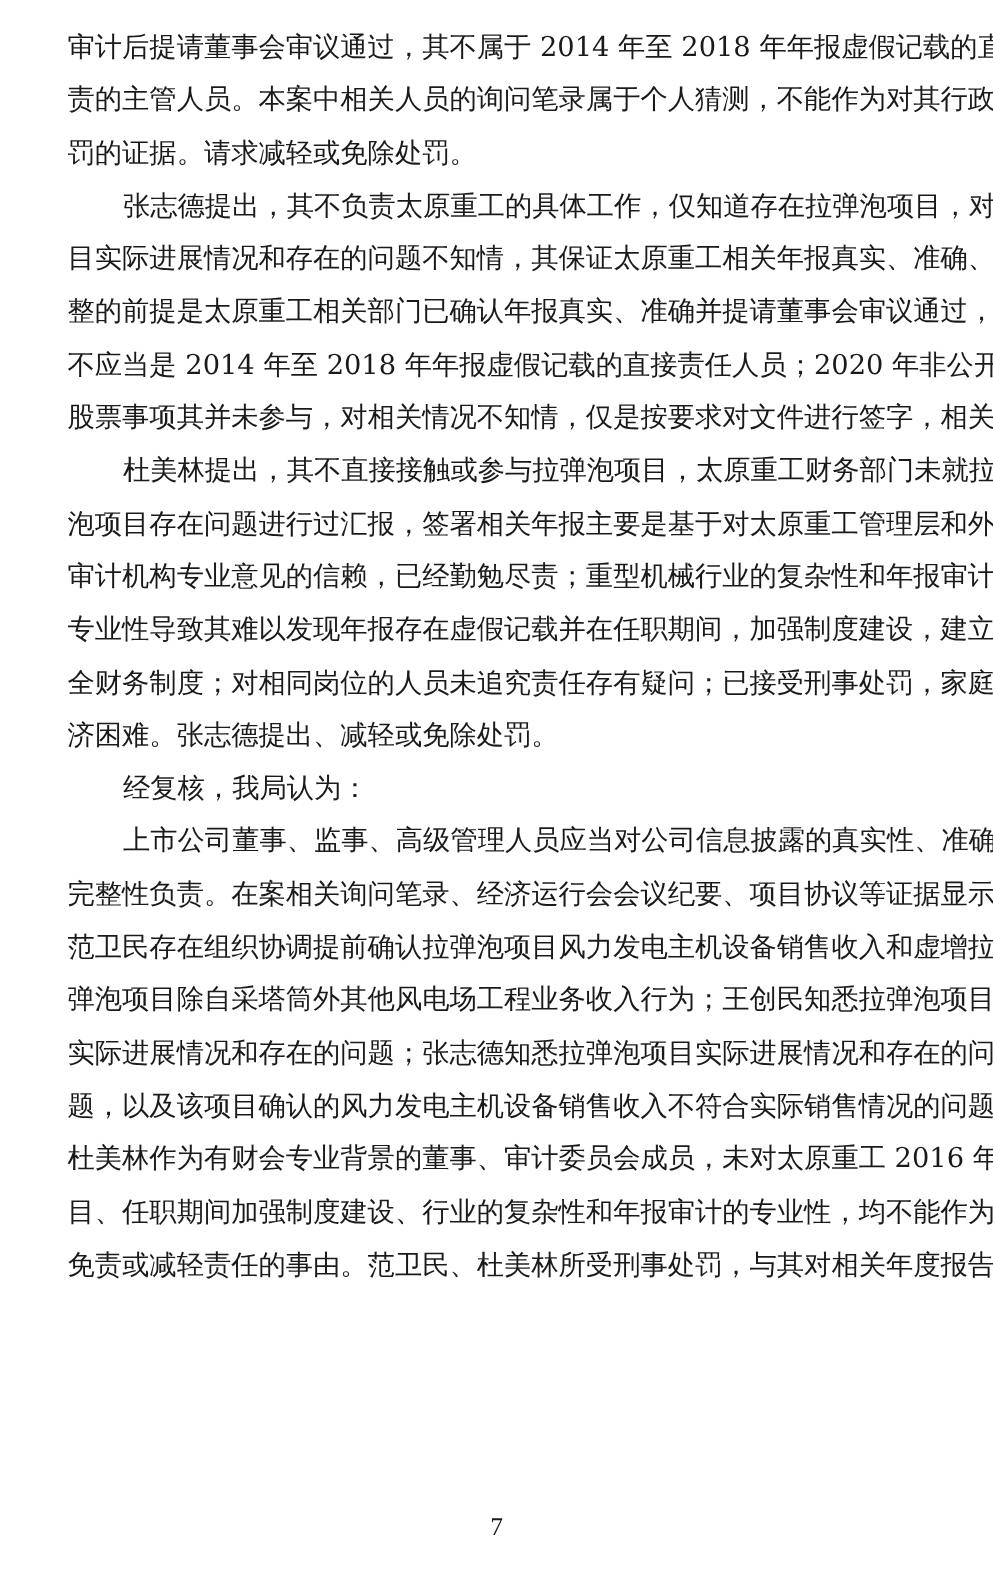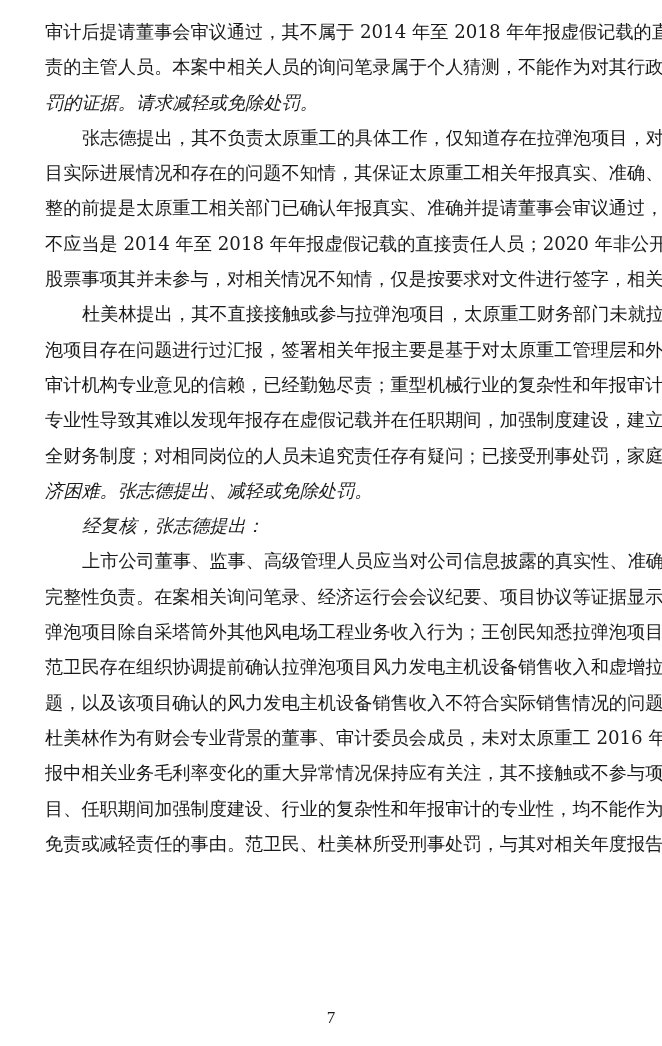--- a/index.html
+++ b/index.html
@@ -11,21 +11,21 @@
   }
   .body-text {
     position: absolute; left: 45px; top: 14px; width: 582px;
   }
   .line {
     height: 35.3px; line-height: 35.3px;
     font-size: 18.2px; white-space: nowrap;
     text-align: justify; text-align-last: justify;
     letter-spacing: 0px;
   }
-  .line.last { text-align-last: left; font-style: italic; }
+  .line.last { text-align-last: left; }
   .line.indent { padding-left: 37px; }
   .page-number {
     position: absolute; left: 0; width: 662px; top: 1008px;
     text-align: center; font-size: 17px; line-height: 20px;
     font-family: "Liberation Serif", serif;
   }
 </style>
 </head>
 <body>
 
@@ -49,31 +49,31 @@
     <div class="paragraph">
       <div class="line indent">杜美林提出，其不直接接触或参与拉弹泡项目，太原重工财务部门未就拉弹</div>
       <div class="line">泡项目存在问题进行过汇报，签署相关年报主要是基于对太原重工管理层和外部</div>
       <div class="line">审计机构专业意见的信赖，已经勤勉尽责；重型机械行业的复杂性和年报审计的</div>
       <div class="line">专业性导致其难以发现年报存在虚假记载并在任职期间，加强制度建设，建立健</div>
       <div class="line">全财务制度；对相同岗位的人员未追究责任存有疑问；已接受刑事处罚，家庭经</div>
       <div class="line last">济困难。张志德提出、减轻或免除处罚。</div>
     </div>
 
     <div class="paragraph">
-      <div class="line indent last">经复核，张志德提出：</div>
+      <div class="line indent last">经复核，我局认为：</div>
     </div>
 
     <div class="paragraph">
       <div class="line indent">上市公司董事、监事、高级管理人员应当对公司信息披露的真实性、准确性、</div>
       <div class="line">完整性负责。在案相关询问笔录、经济运行会会议纪要、项目协议等证据显示，</div>
+      <div class="line">范卫民存在组织协调提前确认拉弹泡项目风力发电主机设备销售收入和虚增拉</div>
       <div class="line">弹泡项目除自采塔筒外其他风电场工程业务收入行为；王创民知悉拉弹泡项目</div>
-      <div class="line">范卫民存在组织协调提前确认拉弹泡项目风力发电主机设备销售收入和虚增拉</div>
+      <div class="line">实际进展情况和存在的问题；张志德知悉拉弹泡项目实际进展情况和存在的问</div>
       <div class="line">题，以及该项目确认的风力发电主机设备销售收入不符合实际销售情况的问题；</div>
       <div class="line">杜美林作为有财会专业背景的董事、审计委员会成员，未对太原重工 2016 年年</div>
-      <div class="line">报中相关业务毛利率变化的重大异常情况保持应有关注，其不接触或不参与项</div>
       <div class="line">目、任职期间加强制度建设、行业的复杂性和年报审计的专业性，均不能作为其</div>
       <div class="line">免责或减轻责任的事由。范卫民、杜美林所受刑事处罚，与其对相关年度报告虚</div>
     </div>
 
   </div>
 
   <div class="page-number">7</div>
 </div>
 
 </body></html>

